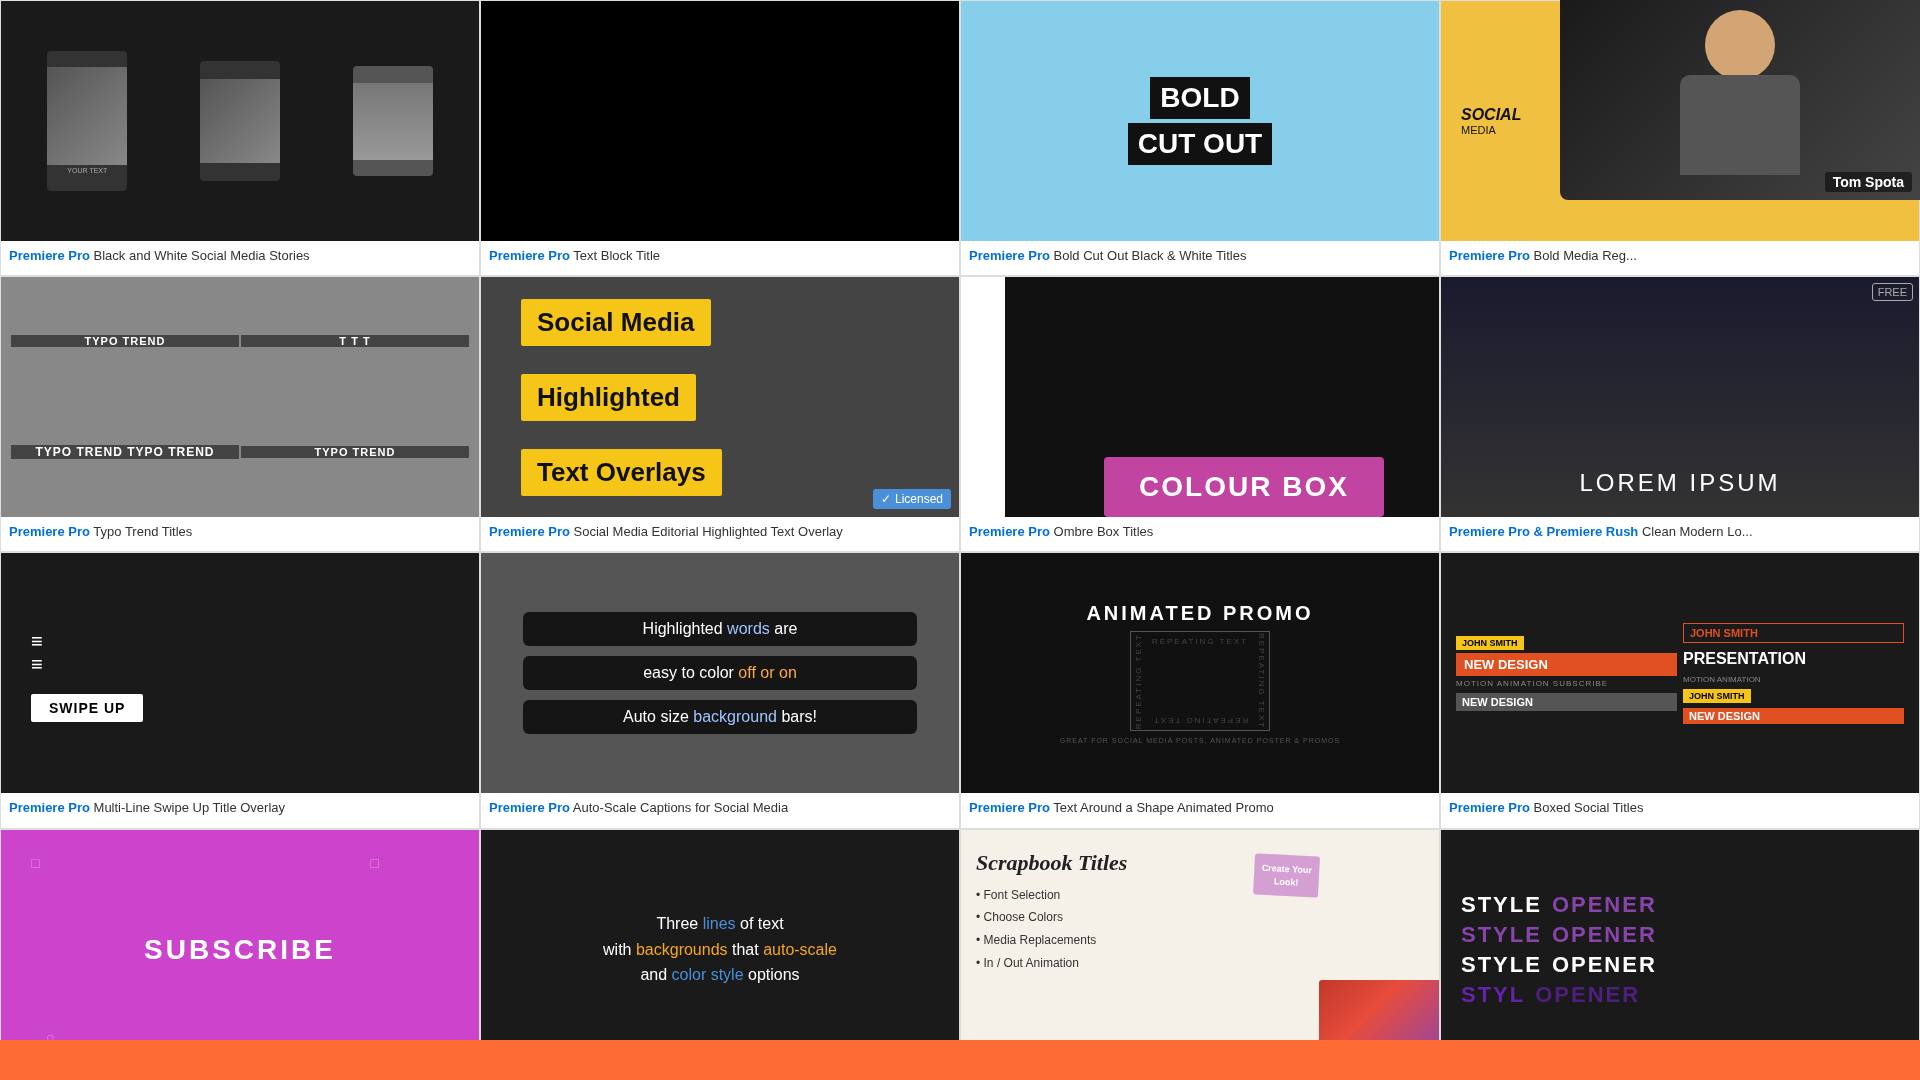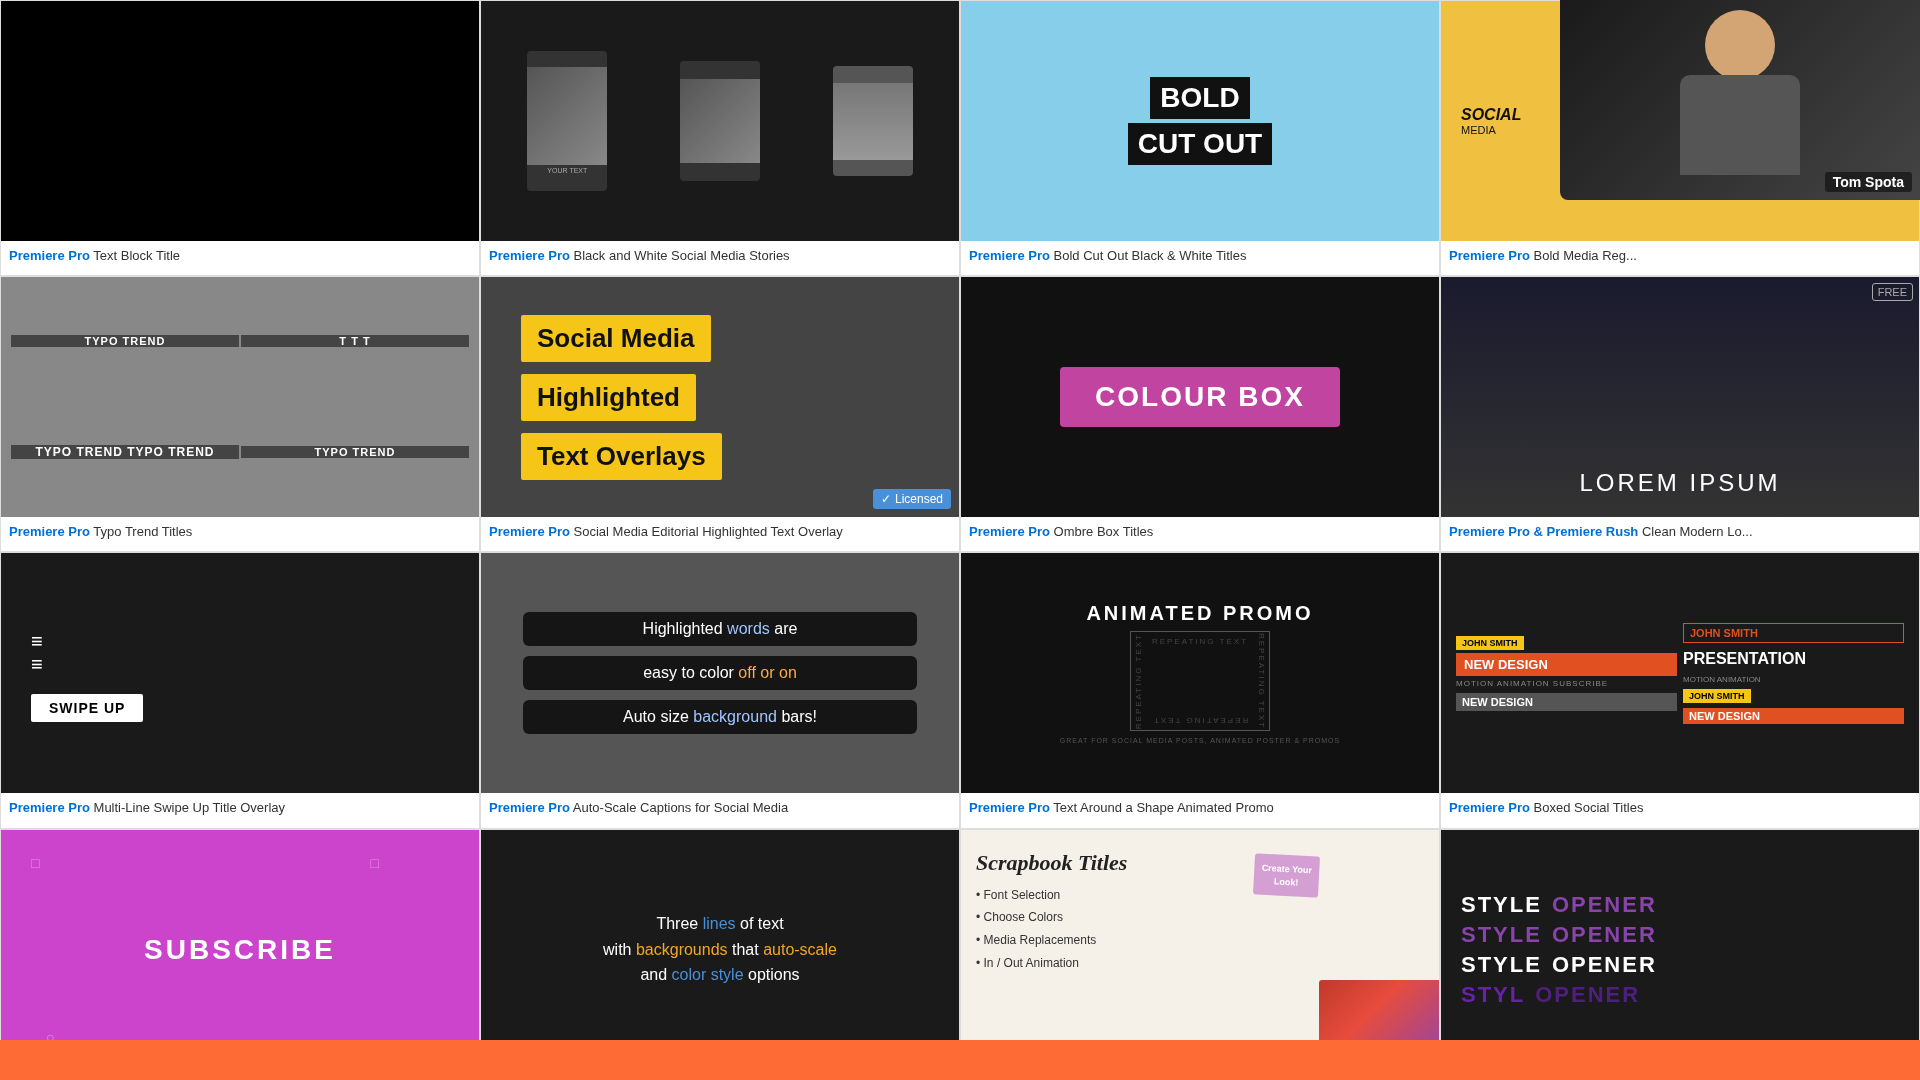--- a/index.html
+++ b/index.html
@@ -139,40 +139,41 @@
       letter-spacing: 1px;
     }
 
     .thumb-social-editorial {
       background: #444;
       display: flex;
       flex-direction: column;
       align-items: flex-start;
       justify-content: center;
       padding: 30px 40px;
-      gap: 12px;
+      gap: 28px;
     }
 
     .highlighted-box {
       background: #f5c518;
       padding: 8px 16px;
       border-radius: 2px;
     }
 
     .highlighted-box span {
       font-size: 26px;
       font-weight: bold;
       color: #111;
     }
 
     .thumb-ombre-box {
       background: #111;
       display: flex;
-      align-items: center;
-      justify-content: center;
+      align-items: flex-end;
+      justify-content: center;
+      margin-left: 44px;
     }
 
     .colour-box-inner {
       background: #c044a0;
       border-radius: 4px;
       padding: 14px 35px;
     }
 
     .colour-box-inner span {
       font-size: 28px;
@@ -480,44 +481,44 @@
       background: #ff6b35;
       z-index: 50;
     }
   </style>
 </head>
 <body>
 
 <div class="grid-container">
 
   <div class="grid-item">
-    <div class="thumbnail" style="background:#000;">
-    </div>
-    <div class="label-row">
-      <span class="brand">Premiere Pro</span>
-      <span class="title">Text Block Title</span>
-    </div>
-  </div>
-
-  <div class="grid-item">
     <div class="thumbnail thumb-bw-social">
       <div class="bw-card">
           <div class="img-placeholder"></div>
           <div class="text-placeholder">YOUR TEXT</div>
         </div>
       <div class="bw-card" style="height:120px;">
           <div class="img-placeholder"></div>
         </div>
       <div class="bw-card" style="height:110px;background:#555;">
           <div class="img-placeholder" style="background:linear-gradient(#777,#999)"></div>
         </div>
     </div>
     <div class="label-row">
       <span class="brand">Premiere Pro</span>
       <span class="title">Black and White Social Media Stories</span>
+    </div>
+  </div>
+
+  <div class="grid-item">
+    <div class="thumbnail" style="background:#000;">
+    </div>
+    <div class="label-row">
+      <span class="brand">Premiere Pro</span>
+      <span class="title">Text Block Title</span>
     </div>
   </div>
 
   <div class="grid-item">
     <div class="thumbnail" style="background:#87ceeb; display:flex; align-items:center; justify-content:center;">
       <div style="color:#1a1a1a; font-size:28px; font-weight:900; text-align:center; line-height:1.3;">
         <div style="background:#111; color:white; padding:3px 10px; display:inline-block; margin-bottom:4px;">BOLD</div><br>
         <div style="background:#111; color:white; padding:3px 10px; display:inline-block;">CUT OUT</div>
       </div>
     </div>

